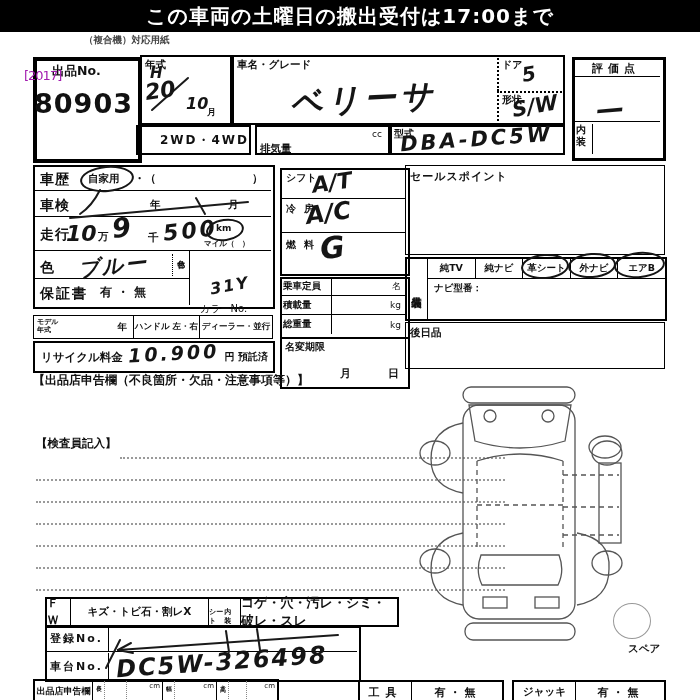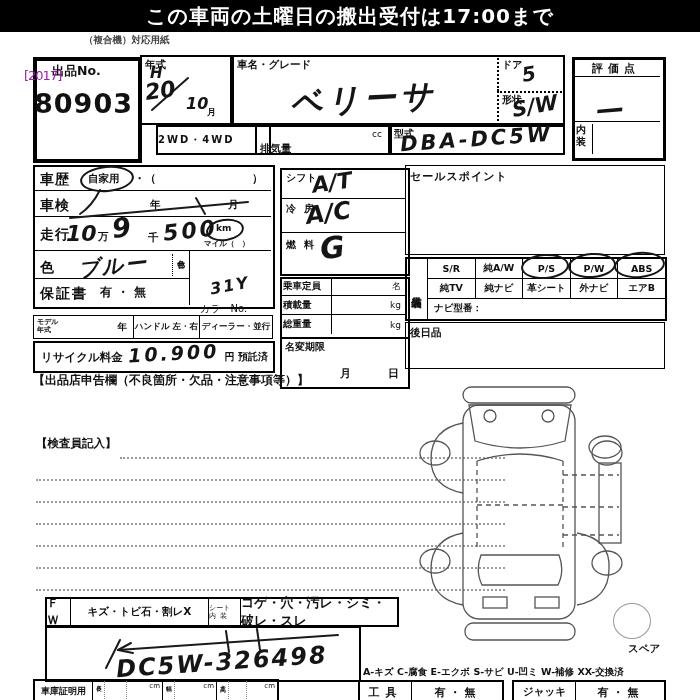--- a/index.html
+++ b/index.html
@@ -29,22 +29,22 @@
   #door-cell{left:497px;top:55px;width:68px;height:36px;border-left:2px dotted #000;box-sizing:border-box;}
   #door-label{left:502px;top:58px;font-size:10px;font-weight:bold;}
   #shape-cell{left:497px;top:91px;width:68px;height:34px;border-left:2px dotted #000;border-top:2px dotted #000;box-sizing:border-box;}
   #shape-label{left:502px;top:93px;font-size:10px;font-weight:bold;}
   #score-box{left:572px;top:57px;width:88px;height:98px;border:3px solid #000;}
   #score-head{left:572px;top:57px;width:88px;height:20px;border-bottom:1.5px solid #000;text-align:center;
               font-size:11px;font-weight:bold;letter-spacing:5px;padding-top:4px;box-sizing:border-box;}
   #score-value{left:596px;top:92px;font-size:28px;transform:rotate(-5deg);}
   #interior-row{left:572px;top:121px;width:88px;height:34px;border-top:1.5px solid #000;box-sizing:border-box;}
   #interior-label{left:576px;top:124px;width:14px;font-size:10px;font-weight:bold;line-height:1.2;border-right:1.5px solid #000;height:30px;padding-right:2px;}
-  #drive-cell{left:156px;top:125px;width:115px;height:30px;display:flex;align-items:center;justify-content:flex-start;
-              font-size:10px;font-weight:bold;letter-spacing:2px;}
+  #drive-cell{left:136px;top:125px;width:115px;height:30px;display:flex;align-items:center;justify-content:flex-end;
+              font-size:12px;font-weight:bold;letter-spacing:2px;}
   #disp-cell{left:255px;top:125px;width:135px;height:30px;}
   #disp-label{left:260px;top:130px;font-size:10.5px;font-weight:bold;margin-top:12px;}
   #disp-unit{left:372px;top:129px;font-size:9px;}
   #model-cell{left:390px;top:125px;width:175px;height:30px;}
   #model-label{left:394px;top:127px;font-size:10px;font-weight:bold;}
   
   #detail-table{left:33px;top:165px;width:238px;height:140px;border:2.5px solid #000;}
   .drow{position:absolute;left:33px;width:238px;border-bottom:1.5px solid #000;box-sizing:border-box;}
   #row-history{top:165px;height:26px;}
   #row-inspection{top:191px;height:26px;}
@@ -95,21 +95,21 @@
   #inspector-note{left:36px;top:436px;font-size:11.5px;font-weight:bold;}
   
   #stamp-box{left:200px;top:454px;width:296px;height:122px;border:5px solid #000;z-index:6;
              display:flex;flex-direction:column;align-items:center;box-sizing:border-box;background:transparent;}
   #stamp-line1{font-size:22px;font-weight:bold;letter-spacing:2px;margin-top:4px;}
   #stamp-line2{font-size:54px;font-weight:bold;letter-spacing:16px;line-height:1.05;margin-left:16px;}
   
   #fw-row{left:45px;top:597px;width:350px;height:26px;border:2px solid #000;display:flex;}
   #fw-row .f1{width:24px;border-right:1.5px solid #000;display:flex;align-items:center;justify-content:center;font-size:12px;font-weight:bold;box-sizing:border-box;}
   #fw-row .f2{width:138px;border-right:1.5px solid #000;display:flex;align-items:center;justify-content:center;font-size:10.5px;font-weight:bold;box-sizing:border-box;}
-  #fw-row .f3{width:32px;border-right:1.5px solid #000;display:flex;flex-direction:column;align-items:flex-start;justify-content:center;font-size:7px;font-weight:normal;line-height:1.2;box-sizing:border-box;}
+  #fw-row .f3{width:32px;border-right:1.5px solid #000;display:flex;align-items:flex-end;justify-content:center;font-size:7px;font-weight:bold;line-height:1.2;box-sizing:border-box;}
   #fw-row .f4{flex:1;display:flex;align-items:center;justify-content:center;font-size:13px;font-weight:bold;}
   #reg-box{left:45px;top:626px;width:312px;height:52px;border:2px solid #000;}
   .rrow{position:absolute;left:45px;width:312px;height:26px;display:flex;align-items:center;box-sizing:border-box;}
   .rrow .rl{width:64px;height:100%;border-right:1.5px solid #000;display:flex;align-items:center;padding-left:5px;
             font-size:11px;font-weight:bold;letter-spacing:2px;box-sizing:border-box;}
   #reg-row1{top:626px;border-bottom:1.5px solid #000;}
   #reg-row2{top:653px;}
   
   #garage-row{left:33px;top:679px;width:242px;height:20px;border:2px solid #000;display:flex;}
   #garage-row .gl{width:58px;border-right:1.5px solid #000;display:flex;align-items:center;justify-content:center;font-size:9px;font-weight:bold;box-sizing:border-box;}
@@ -245,27 +245,20 @@
   <span id="rename-label" class="abs">名変期限</span>
   <span id="rename-month" class="abs">月</span>
   <span id="rename-day" class="abs">日</span>
 
   <div id="sales-box" class="abs" style="border:1.5px solid #000;"></div>
   <span id="sales-label" class="abs">セールスポイント</span>
 
   <div id="equip-box" class="abs" style="border:2px solid #000;">
     <div id="equip-label-col" class="vtext">装備品</div>
     <div id="equip-grid">
-      <div class="erow">
-        <span class="ecell">S/R</span>
-        <span class="ecell">純A/W</span>
-        <span class="ecell">P/S</span>
-        <span class="ecell">P/W</span>
-        <span class="ecell">ABS</span>
-      </div>
       <div class="erow">
         <span class="ecell">純TV</span>
         <span class="ecell">純ナビ</span>
         <span class="ecell">革シート</span>
         <span class="ecell">外ナビ</span>
         <span class="ecell">エアB</span>
       </div>
       <div id="navi-row">
         <span>ナビ型番：</span>
       </div>
@@ -347,44 +340,49 @@
     <div class="f1">ＦＷ</div>
     <div class="f2">キズ・トビ石・割レX</div>
     <div class="f3">
       <span>シート</span>
       <span style="letter-spacing:4px;">内装</span>
     </div>
     <div class="f4">コゲ・穴・汚レ・シミ・破レ・スレ</div>
   </div>
 
   <div id="reg-box" class="abs" style="border:2px solid #000;"></div>
+  <div id="reg-row1" class="rrow">
+    <span class="rl">登録No.</span>
+  </div>
+  <div id="reg-row2" class="rrow">
+    <span class="rl">車台No.</span>
+  </div>
   <span class="hw" style="left:116px;top:648px;font-size:24px;transform:rotate(-4deg);letter-spacing:2px;">DC5W-326498</span>
 
   <div id="garage-row" class="abs">
-    <div class="gl">車庫証明用</div>
+    <div class="gl">出品店申告欄</div>
     <div class="g" style="width:70px;">
       <span class="gv">長さ</span>
       <span class="gc"></span>
         <span class="gc"></span>
       <span class="gcm">cm</span>
     </div>
     <div class="g" style="width:54px;">
       <span class="gv">幅</span>
       <span class="gc"></span>
       <span class="gcm">cm</span>
     </div>
     <div class="g" style="flex:1;">
       <span class="gv">高さ</span>
       <span class="gc"></span>
         <span class="gc"></span>
       <span class="gcm">cm</span>
     </div>
   </div>
 
-  <div id="damage-legend" class="abs">A-キズ C-腐食 E-エクボ S-サビ U-凹ミ W-補修 XX-交換済</div>
   <div id="tool-box" class="abs">
     <span class="tl">工具</span>
     <span class="tv">有・無</span>
   </div>
   <div id="jack-box" class="abs">
     <span class="tl">ジャッキ</span>
     <span class="tv">有・無</span>
   </div>
 
   <svg id="marks-svg" class="abs" width="700" height="700" viewBox="0 0 700 700">

